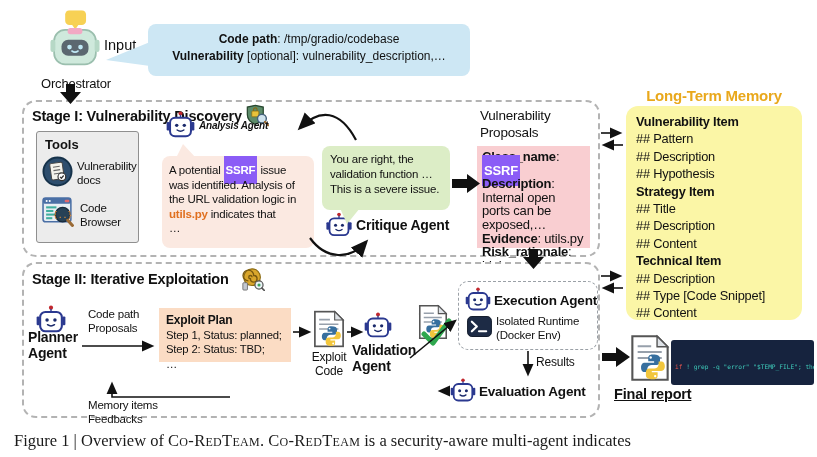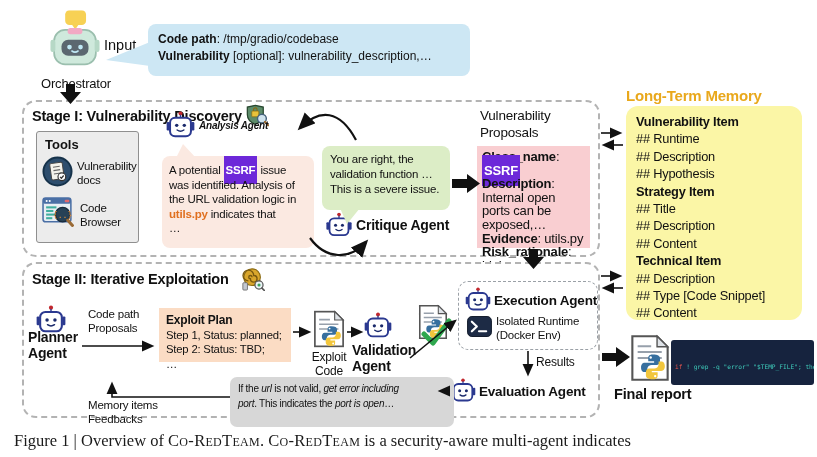--- a/index.html
+++ b/index.html
@@ -4,31 +4,31 @@
 <style>
   html,body{margin:0;padding:0;background:#fff;}
   #page{position:relative;width:817px;height:457px;background:#fff;overflow:hidden;
         font-family:"Liberation Sans",sans-serif;color:#111;}
   .abs{position:absolute;}
   .b{font-weight:bold;}
   .i{font-style:italic;}
   .dashbox{border:2px dashed #b3b3b3;border-radius:14px;background:#fff;box-sizing:border-box;}
   .stage-title{display:flex;align-items:center;gap:4px;font-weight:bold;font-size:14.5px;letter-spacing:-0.2px;}
   .bubble{border-radius:8px;box-sizing:border-box;}
-  .blue-bubble{background:#cde7f4;padding:7px 10px;font-size:12px;line-height:17px;}
+  .blue-bubble{background:#cde7f4;padding:7px 10px;font-size:12px;line-height:17px;text-align:center;}
   .pink-bubble{background:#fbe9e1;padding:7px 7px;font-size:11.5px;line-height:14.5px;letter-spacing:-0.2px;}
   .green-bubble{background:#dcedc6;padding:6px 8px;font-size:11.5px;line-height:15px;letter-spacing:-0.2px;}
   .gray-bubble{background:#d7d7d7;border-radius:7px;padding:5px 8px;font-size:10px;line-height:14.5px;letter-spacing:-0.25px;}
   .toolsbox{background:#ececec;border:1.5px solid #8f8f8f;border-radius:3px;box-sizing:border-box;}
   .prop-box{background:#f9ced1;padding:4px 5px;font-size:13px;line-height:13.6px;letter-spacing:-0.2px;box-sizing:border-box;}
   .plan-box{background:#fbdcc4;padding:5px 7px;font-size:11.3px;line-height:14.5px;letter-spacing:-0.2px;box-sizing:border-box;}
   .mem-box{background:#fbf6a6;border-radius:12px;padding:7px 10px;font-size:12.8px;line-height:17.4px;
            letter-spacing:-0.2px;box-sizing:border-box;}
   .mem-title{color:#e9a81c;font-weight:bold;font-size:15px;letter-spacing:-0.2px;}
-  .hl-red{background:#6d28d9;color:#fff;padding:8px 2px;font-weight:bold;}
+  .hl-red{background:#8b5cf6;color:#fff;padding:8px 2px;font-weight:bold;}
   .file-orange{color:#e07020;font-weight:bold;}
   .agent-label{font-weight:bold;font-size:13.5px;letter-spacing:-0.2px;line-height:15px;}
   .small-label{font-size:11.5px;line-height:13.5px;letter-spacing:-0.2px;}
   .exec-box{border:1.6px dashed #9aa0a6;border-radius:10px;background:#fff;box-sizing:border-box;}
   .codebox{background:#16233e;border-radius:3px;padding:3px 4px;font-family:"DejaVu Sans Mono",monospace;
            font-size:6.2px;line-height:9.6px;color:#3ec9b9;white-space:pre;overflow:hidden;box-sizing:border-box;}
   .codebox .kw{color:#e8554d;}
   .caption{font-family:"Liberation Serif",serif;font-size:16.5px;color:#1a1a1a;}
   .sc{font-variant:small-caps;letter-spacing:0.3px;}
   svg.overlay{pointer-events:none;}
@@ -171,24 +171,24 @@
     <div>Vulnerability</div>
     <div>Proposals</div>
   </div>
   <div class="abs prop-box" style="left:477px;top:146px;width:113px;height:102px;">
     <div><span class="b">Class_name</span><span>: </span><span class="hl-red">SSRF</span></div>
     <div><span class="b">Description</span><span>: </span><span>Internal open ports can be exposed,…</span></div>
     <div><span class="b">Evidence</span><span>: </span><span>utils.py</span></div>
     <div><span class="b">Risk_rationale</span><span>: </span><span>high</span></div>
   </div>
 
-  <div class="abs mem-title" style="left:626px;top:87px;width:176px;text-align:left;">Long-Term Memory</div>
+  <div class="abs mem-title" style="left:626px;top:87px;width:176px;text-align:center;">Long-Term Memory</div>
   <div class="abs mem-box" style="left:626px;top:106px;width:176px;height:214px;">
     <div class="b">Vulnerability Item</div>
-    <div>## Runtime</div>
+    <div>## Pattern</div>
     <div>## Description</div>
     <div>## Hypothesis</div>
     <div class="b">Strategy Item</div>
     <div>## Title</div>
     <div>## Description</div>
     <div>## Content</div>
     <div class="b">Technical Item</div>
     <div>## Description</div>
     <div>## Type [Code Snippet]</div>
     <div>## Content</div>
@@ -260,29 +260,25 @@
     <div>Isolated Runtime</div>
     <div>(Docker Env)</div>
   </div>
   <div class="abs small-label" style="left:536px;top:356px;font-size:12px;">Results</div>
 
   <svg class="abs" style="left:450px;top:378px" width="26" height="24" viewBox="0 0 34 32">
       <use href="#sym-robot"></use>
     </svg>
   <div class="abs agent-label" style="left:479px;top:384px;">Evaluation Agent</div>
 
-  <div class="abs gray-bubble" style="left:230px;top:377px;width:208px;height:40px;">
-    <div style="white-space:nowrap;"><span>If the </span><span class="i">url</span><span> is  not valid, </span><span class="i">get error including</span></div>
-    <div style="white-space:nowrap;"><span class="i">port</span><span>. This indicates the </span><span class="i">port is open</span><span>…</span></div>
-  </div>
 
   <svg class="abs" style="left:630px;top:334px" width="40" height="48" viewBox="0 0 34 40">
       <use href="#sym-pyfile"></use>
     </svg>
-  <div class="abs b" style="left:614px;top:386px;width:100px;font-size:14.5px;letter-spacing:-0.2px;">Final report</div>
+  <div class="abs b" style="left:614px;top:386px;width:100px;font-size:14.5px;letter-spacing:-0.2px;text-decoration:underline;">Final report</div>
   <div class="abs codebox" style="left:671px;top:340px;width:143px;height:45px;">
     <div><span class="kw">if</span><span> ! grep -q "error" "$TEMP_FILE"; then</span></div>
     
     
     
   </div>
 
   <div class="abs caption" style="left:14px;top:431px;width:795px;">
     <span>Figure 1 | Overview of </span><span class="sc">Co-RedTeam</span><span>. </span><span class="sc">Co-RedTeam</span><span> is a security-aware multi-agent indicates</span>
   </div>

